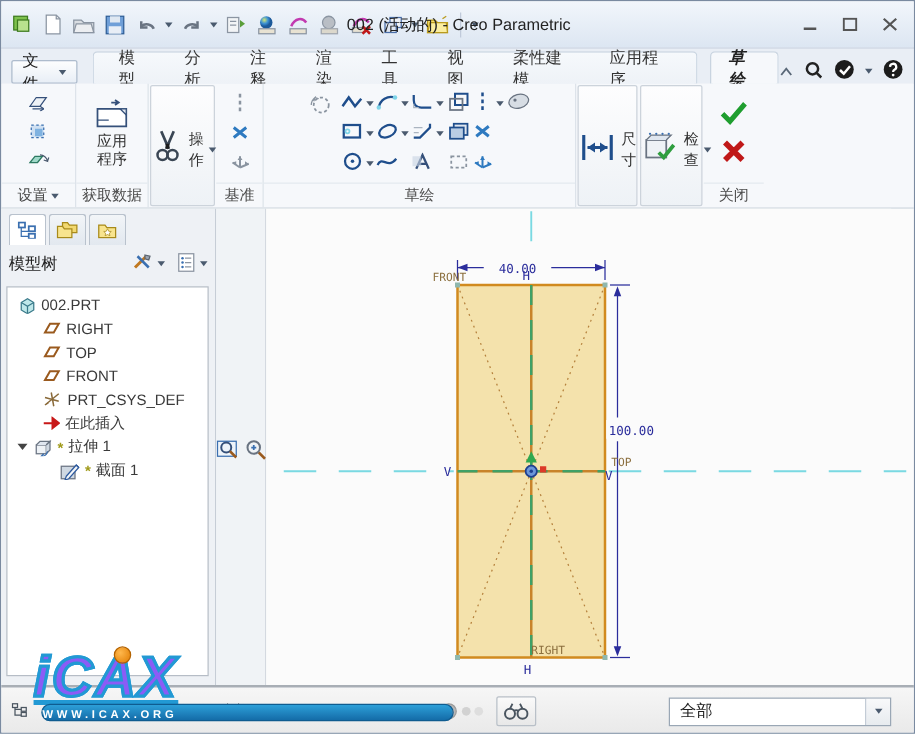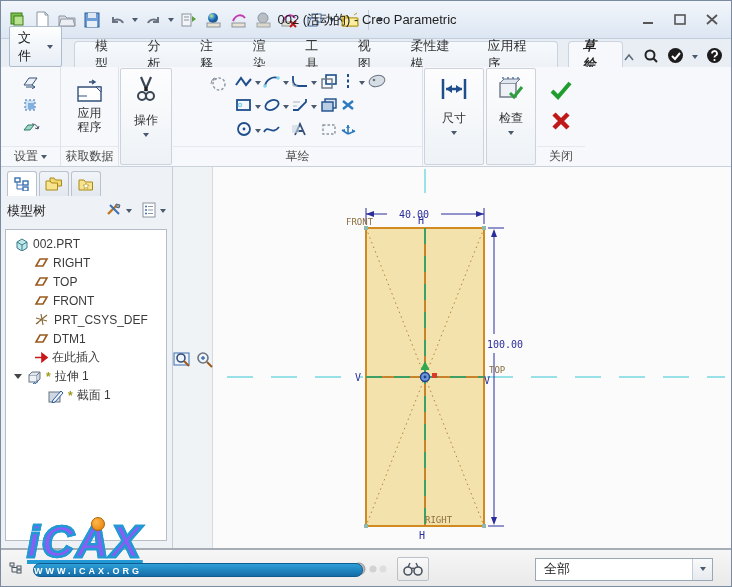--- a/index.html
+++ b/index.html
@@ -18,41 +18,41 @@
     display:flex; align-items:center; }
   .qat { display:flex; align-items:center; gap:5px; padding-left:6px; }
   .qat .sep { width:1px; height:20px; background:#c0cada; margin:0 3px; }
   .qbtn { width:20px; height:20px; display:flex; align-items:center; justify-content:center; border-radius:3px; }
   .title-text { position:absolute; left:0; right:0; text-align:center; font-size:13px; color:#222; pointer-events:none; }
   .wincontrols { margin-left:auto; display:flex; gap:10px; padding-right:10px; z-index:2; }
   .wbtn { width:22px; height:16px; display:flex; align-items:center; justify-content:center; color:#555; }
 
   
   .tabrow { left:0; top:38px; width:732px; height:28px; background:#e9eef5; display:flex; align-items:flex-end; }
-  .file-btn { margin:2px 0 0 8px; height:41px; padding:0 8px; background:linear-gradient(#fdfefe,#e8eef6);
+  .file-btn { margin:2px 0 0 8px; height:19px; padding:0 8px; background:linear-gradient(#fdfefe,#e8eef6);
     border:1px solid #aebccd; border-radius:2px; display:flex; align-items:center; gap:4px; font-size:13px; color:#222;justify-content:center; }
   .tabstrip { margin-left:12px; height:26px; background:linear-gradient(#f6f9fc,#eef2f7);
     border:1px solid #c9d4e0; border-bottom:none; border-radius:4px 4px 0 0; display:flex; align-items:center; padding:0 6px; }
   .tab { padding:0 14px; font-size:13px; color:#333; height:26px; display:flex; align-items:center; }
   .tab-active { margin-left:10px; height:26px; padding:0 14px; background:#f6f8fb; border:1px solid #c9d4e0;
     border-bottom:none; border-radius:4px 4px 0 0; font-style:italic; font-weight:bold; font-size:13px; color:#222;
     display:flex; align-items:center; }
   .tabrow-icons { margin-left:auto; display:flex; align-items:center; gap:8px; padding-right:10px; }
   .caret { width:0; height:0; border-left:3.5px solid transparent; border-right:3.5px solid transparent; border-top:4px solid #4a5a6e; display:inline-block; }
 
   
   .ribbon { left:0; top:66px; width:732px; height:100px; background:#f6f8fb; border-bottom:1px solid #c9d2dc;
     display:flex; align-items:stretch; }
   .grp { display:flex; flex-direction:column; border-right:1px solid #dde3ea; }
   .grp-body { flex:1; display:flex; align-items:center; justify-content:center; padding:2px 4px; }
   .grp-label { height:20px; display:flex; align-items:center; justify-content:center; gap:3px;
     font-size:12px; color:#4a4a4a; border-top:1px solid #e4e9ef; }
   .stackcol { display:flex; flex-direction:column; gap:6px; align-items:center; }
   .bigbtn { width:52px; margin:1px; border:1px solid #ccd3db; border-radius:2px;
-    background:linear-gradient(#fdfdfe,#eef2f6); display:flex; flex-direction:column; align-items:center;
+    background:linear-gradient(#fdfdfe,#eef2f6); display:flex; flex-direction:row; align-items:center;
     justify-content:flex-start; padding-top:6px; gap:4px; }
   .bigbtn .blabel { font-size:12px; color:#333; }
   .sketchgrid { display:grid; grid-template-columns:18px 10px 18px 10px 18px 10px 20px 18px 10px 20px;
     grid-auto-rows:24px; align-items:center; justify-items:center; }
   .closegrp .grp-body { flex-direction:column; gap:8px; }
 
   
   .main { left:0; top:166px; width:712px; height:381px; background:#fbfbfb; }
 
   
@@ -311,20 +311,39 @@
           <path d="M8 2 L14 16 M18 2 L12 16" stroke="#3a4654" stroke-width="2.2" fill="none"></path>
           <circle cx="9" cy="21" r="4" fill="none" stroke="#3a4654" stroke-width="2"></circle>
           <circle cx="17" cy="21" r="4" fill="none" stroke="#3a4654" stroke-width="2"></circle>
           <rect x="11.5" y="12" width="3" height="4" fill="#1c1c1c"></rect>
         </svg>
     </span>
     <span class="blabel">操作</span>
     <span class="caret"></span>
   </div>
 
+  <div class="grp" style="width:38px">
+    <div class="grp-body">
+      <div class="stackcol" style="gap:7px">
+        <span><svg width="6" height="16">
+              <line x1="3" y1="1" x2="3" y2="15" stroke="#8a94a0" stroke-width="2" stroke-dasharray="3 2.5"></line>
+            </svg></span>
+        <span><svg width="14" height="12">
+              <path d="M2 2 L12 10 M12 2 L2 10" stroke="#2e7ac0" stroke-width="2.4"></path>
+            </svg></span>
+        <span><svg width="16" height="14">
+              <path d="M8 12 L8 3 M8 12 L2 8 M8 12 L15 9" fill="none" stroke="#8a94a0" stroke-width="1.6"></path>
+              <path d="M8 3 l-2 3 h4 z M2 8 l3 -1 v3 z M15 9 l-3 -2 v3 z" fill="#8a94a0"></path>
+            </svg></span>
+      </div>
+    </div>
+    <div class="grp-label">
+        <span>基准</span>
+      </div>
+  </div>
 
   <div class="grp" style="width:250px">
     <div class="grp-body" style="gap:8px">
       <span style="align-self:flex-start;margin-top:6px">
         <svg width="18" height="18">
             <circle cx="10" cy="9" r="6" fill="none" stroke="#8a94a0" stroke-width="1.4" stroke-dasharray="2.5 2"></circle>
             <path d="M2 9 a8 8 0 0 1 3 -6 l-1 3 m1 -3 l3 1" fill="none" stroke="#8a94a0"></path>
           </svg>
       </span>
       <div class="sketchgrid">
@@ -407,21 +426,21 @@
           <span></span>
       </div>
     </div>
     <div class="grp-label">
         <span>草绘</span>
       </div>
   </div>
 
 
 
-  <div class="bigbtn" style="width:60px">
+  <div class="bigbtn" style="width:48px">
     <span>
       <svg width="30" height="28">
           <line x1="4" y1="4" x2="4" y2="24" stroke="#1f4e8c" stroke-width="2.5"></line>
           <line x1="26" y1="4" x2="26" y2="24" stroke="#1f4e8c" stroke-width="2.5"></line>
           <line x1="7" y1="14" x2="23" y2="14" stroke="#1f4e8c" stroke-width="2.5"></line>
           <path d="M7 14 l6 -4 v8 z M23 14 l-6 -4 v8 z" fill="#1f4e8c"></path>
         </svg>
     </span>
     <span class="blabel">尺寸</span>
     <span class="caret"></span>
@@ -527,26 +546,20 @@
             <path d="M2 9 l4 -7 h7 l-4 7 z" fill="none" stroke="#9a5a1e" stroke-width="1.6"></path>
           </svg>
         <span>FRONT</span>
       </div>
       <div class="trow" style="padding-left:26px">
         <svg width="16" height="13">
             <path d="M2 11 L13 2 M2 5 L13 8 M7 1 L9 12" stroke="#8a6a3a" stroke-width="1.2" fill="none"></path>
             <path d="M2 11 l3 -1 -1 -1 z" fill="#8a6a3a"></path>
           </svg>
         <span>PRT_CSYS_DEF</span>
-      </div>
-      <div class="trow" style="padding-left:26px">
-        <svg width="15" height="11">
-            <path d="M2 9 l4 -7 h7 l-4 7 z" fill="none" stroke="#9a5a1e" stroke-width="1.6"></path>
-          </svg>
-        <span>DTM1</span>
       </div>
       <div class="trow" style="padding-left:26px">
         <svg width="14" height="11">
             <path d="M1 5.5 h7 M8 1.5 l5 4 -5 4 z" fill="#c81818" stroke="#c81818" stroke-width="1.6"></path>
           </svg>
         <span>在此插入</span>
       </div>
       <div class="trow" style="padding-left:6px">
         <span class="expander"></span>
         <svg width="16" height="14">

